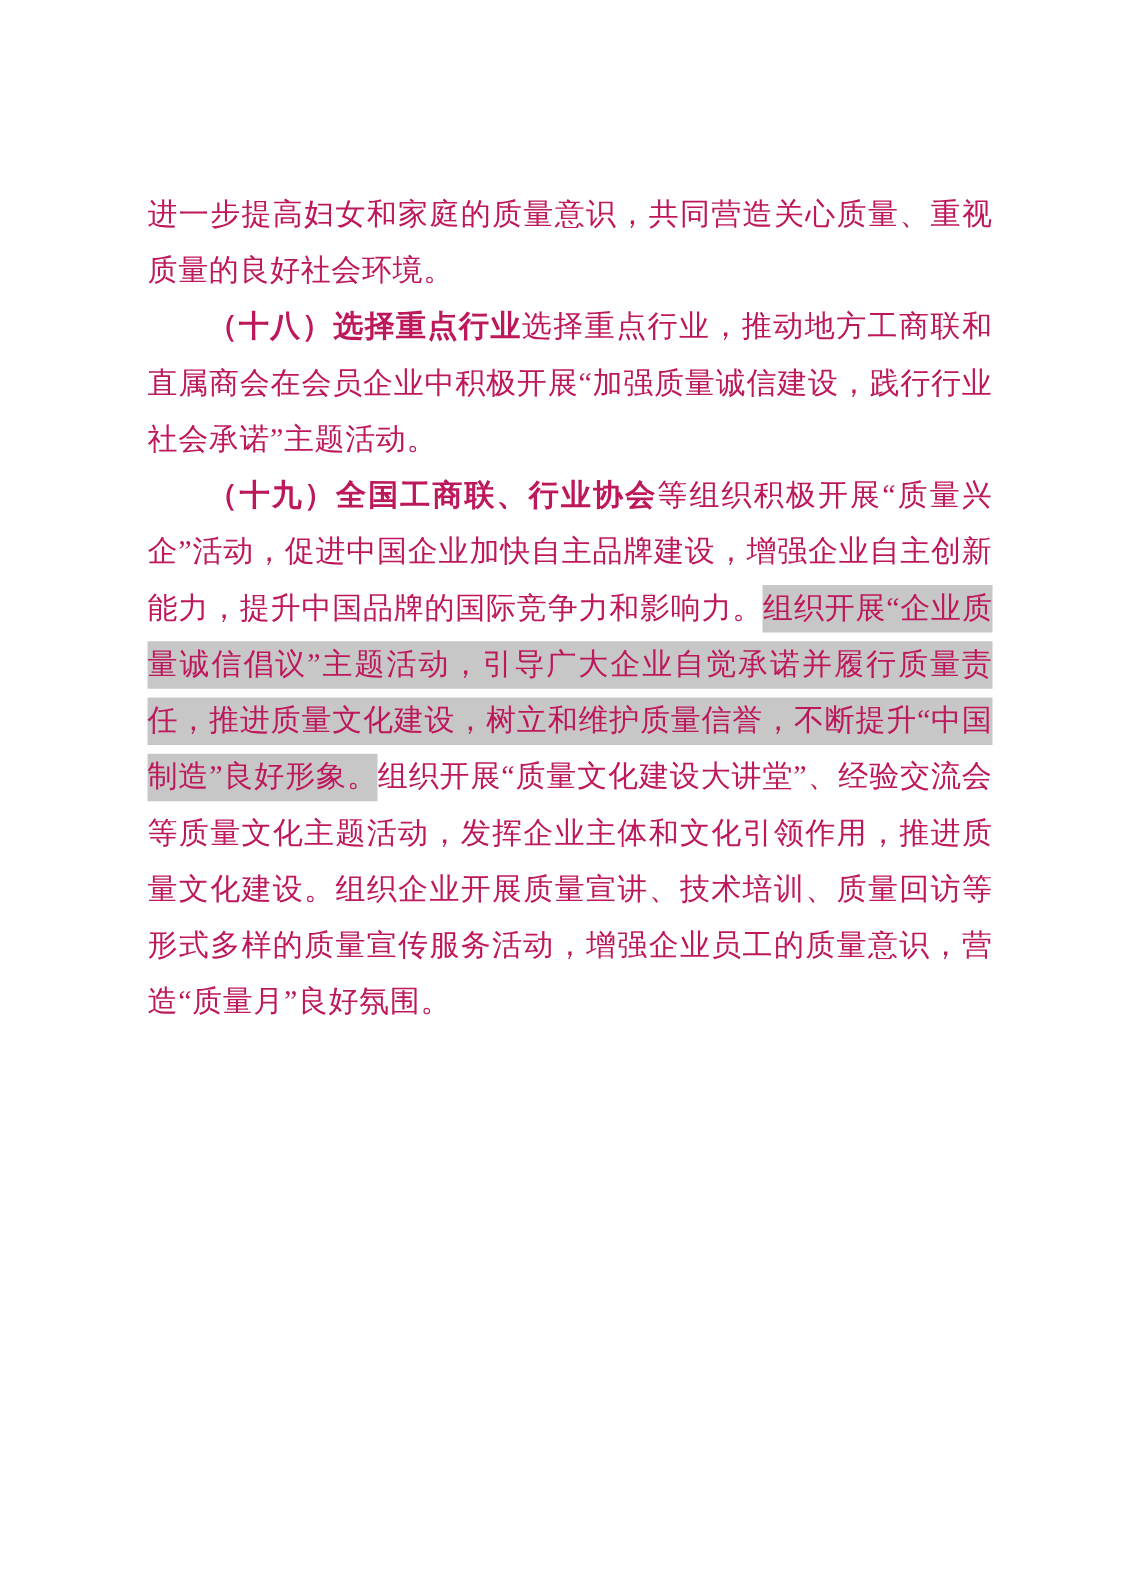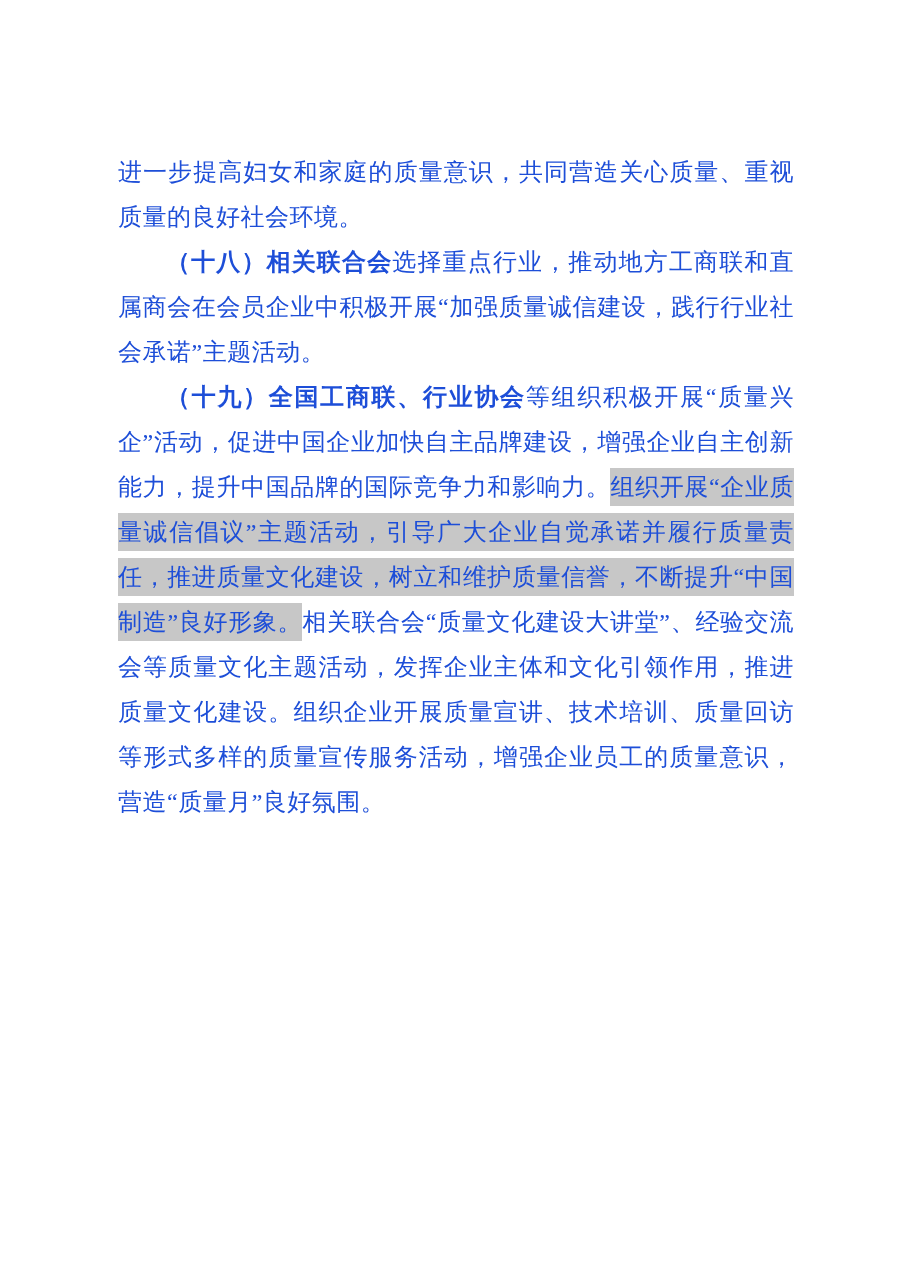--- a/index.html
+++ b/index.html
@@ -44,18 +44,18 @@
     background-color: var(--highlight-color, #c7c7c7);
     padding: 6px 0;
     box-decoration-break: clone;
     -webkit-box-decoration-break: clone;
   }
 </style>
 </head>
 <body>
 
 <div class="page" style="background: rgb(255, 255, 255);">
-  <div class="text-block" style="color: #1d4ed8;">
+  <div class="text-block" style="color: #be185d;">
       <p><span>进一步提高妇女和家庭的质量意识，共同营造关心质量、重视质量的良好社会环境。</span></p>
-      <p class="indent"><span class="seg-bold">（十八）相关联合会</span><span>选择重点行业，推动地方工商联和直属商会在会员企业中积极开展“加强质量诚信建设，践行行业社会承诺”主题活动。</span></p>
-      <p class="indent"><span class="seg-bold">（十九）全国工商联、行业协会</span><span>等组织积极开展“质量兴企”活动，促进中国企业加快自主品牌建设，增强企业自主创新能力，提升中国品牌的国际竞争力和影响力。</span><span class="seg-highlight">组织开展“企业质量诚信倡议”主题活动，引导广大企业自觉承诺并履行质量责任，推进质量文化建设，树立和维护质量信誉，不断提升“中国制造”良好形象。</span><span>相关联合会“质量文化建设大讲堂”、经验交流会等质量文化主题活动，发挥企业主体和文化引领作用，推进质量文化建设。组织企业开展质量宣讲、技术培训、质量回访等形式多样的质量宣传服务活动，增强企业员工的质量意识，营造“质量月”良好氛围。</span></p>
+      <p class="indent"><span class="seg-bold">（十八）选择重点行业</span><span>选择重点行业，推动地方工商联和直属商会在会员企业中积极开展“加强质量诚信建设，践行行业社会承诺”主题活动。</span></p>
+      <p class="indent"><span class="seg-bold">（十九）全国工商联、行业协会</span><span>等组织积极开展“质量兴企”活动，促进中国企业加快自主品牌建设，增强企业自主创新能力，提升中国品牌的国际竞争力和影响力。</span><span class="seg-highlight">组织开展“企业质量诚信倡议”主题活动，引导广大企业自觉承诺并履行质量责任，推进质量文化建设，树立和维护质量信誉，不断提升“中国制造”良好形象。</span><span>组织开展“质量文化建设大讲堂”、经验交流会等质量文化主题活动，发挥企业主体和文化引领作用，推进质量文化建设。组织企业开展质量宣讲、技术培训、质量回访等形式多样的质量宣传服务活动，增强企业员工的质量意识，营造“质量月”良好氛围。</span></p>
     </div>
 </div>
 
 </body></html>

